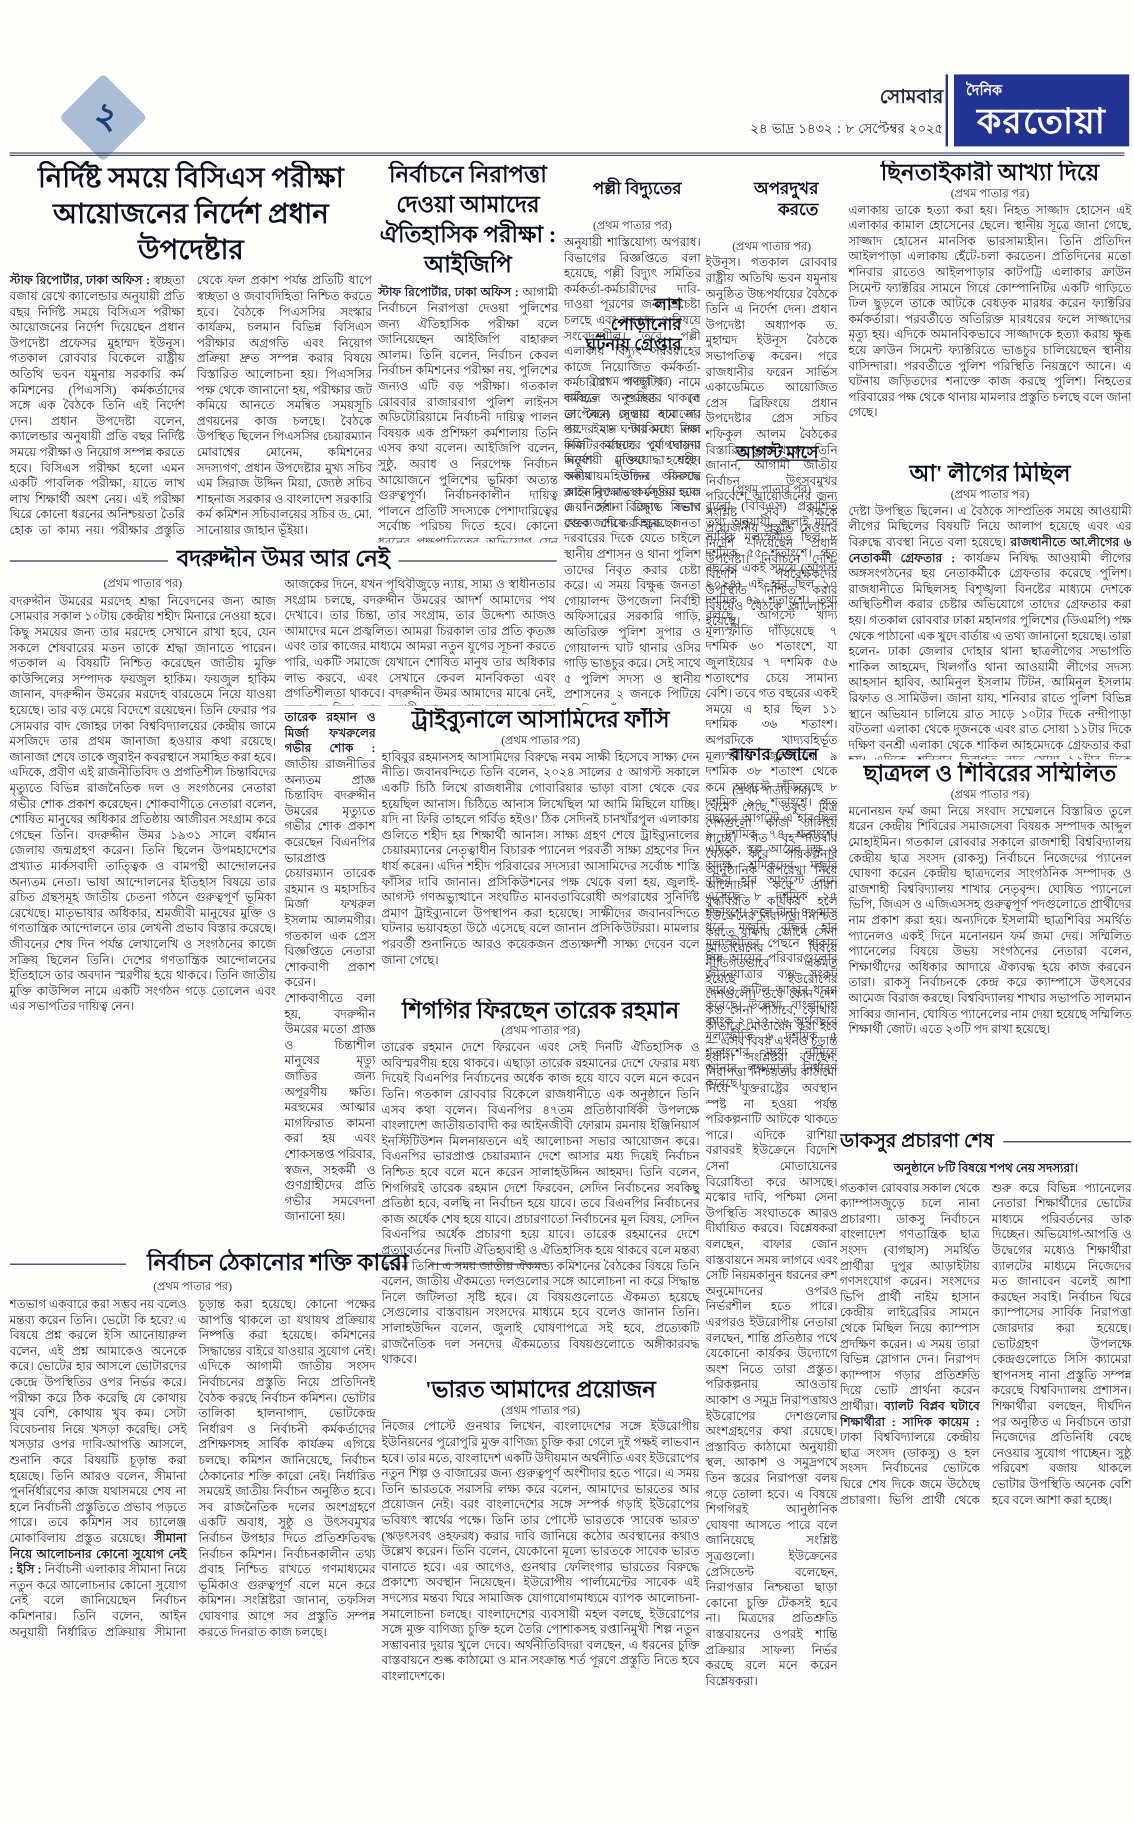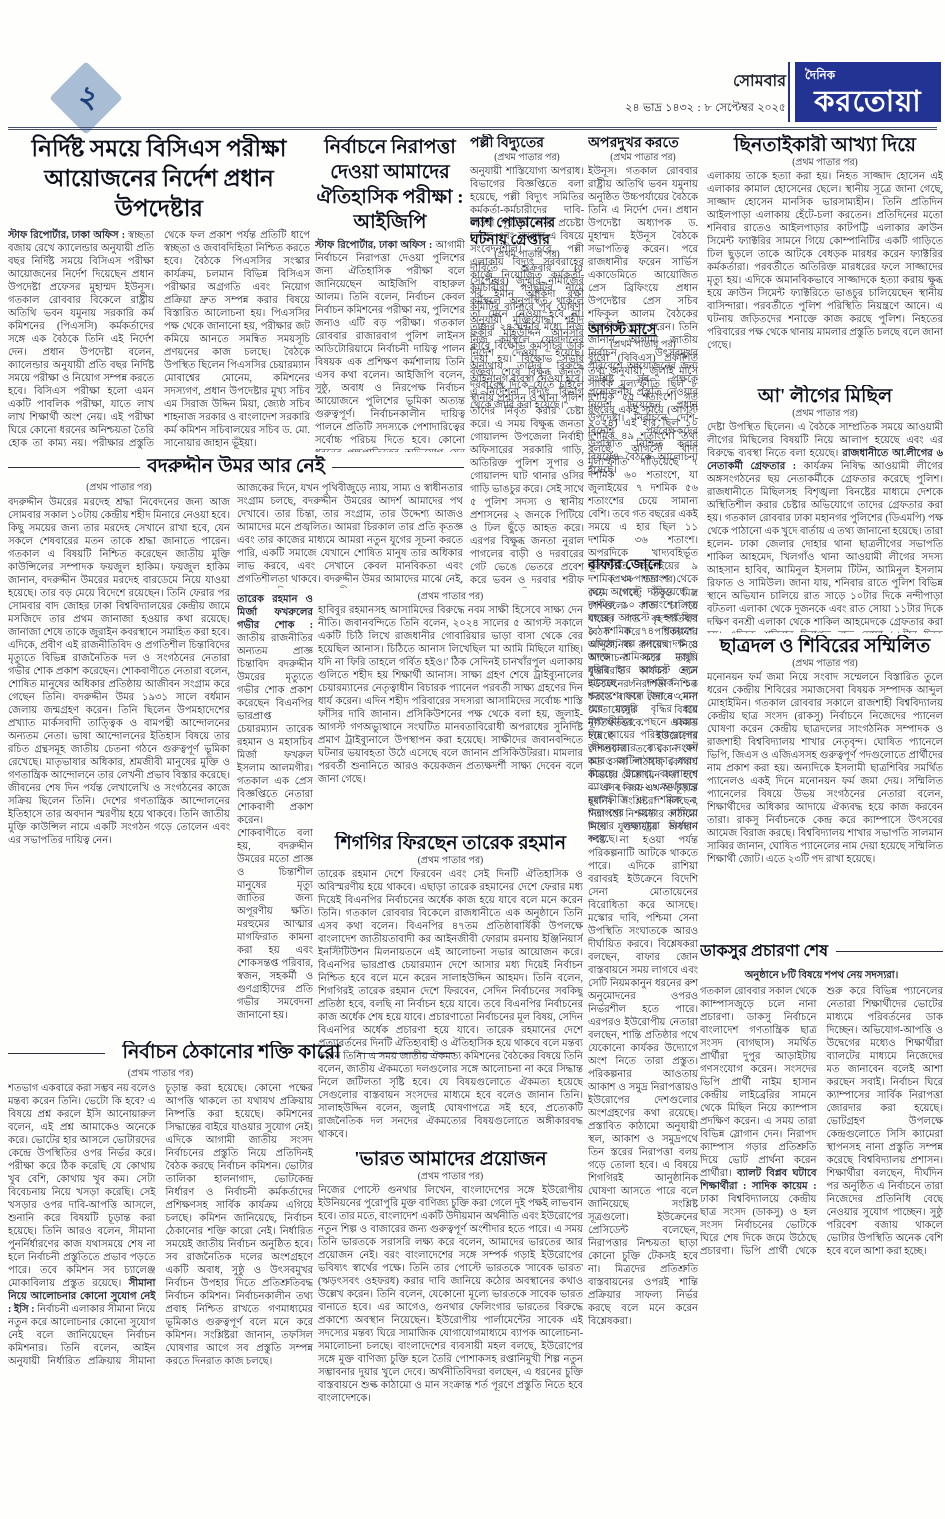--- a/index.html
+++ b/index.html
@@ -22,21 +22,21 @@
   .masthead{position:absolute;left:795px;top:62px;width:146px;height:60px;
     background:#233394;color:#ffffff;font-family:"DejaVu Sans",sans-serif;}
   .masthead .mh-top{font-size:12px;font-weight:bold;padding:4px 0 0 10px;}
   .masthead .mh-main{font-size:29px;font-weight:bold;text-align:center;line-height:30px;letter-spacing:1px;}
   .top-rule{position:absolute;left:8px;top:127px;width:929px;border-top:3px double #44506a;}
   
   .body-txt{font-size:10px;line-height:13px;text-align:justify;color:#242837;}
   .body-txt b{font-weight:bold;}
   .h-xl{font-size:23px;line-height:30px;font-weight:bold;text-align:center;color:#0c0f1c;margin:0;}
   .h-lg{font-size:19px;line-height:25px;font-weight:bold;text-align:center;color:#0c0f1c;margin:0;}
-  .h-md{font-size:14px;line-height:17px;font-weight:bold;text-align:left;color:#0c0f1c;margin:0;}
+  .h-md{font-size:14px;line-height:17px;font-weight:bold;text-align:right;color:#0c0f1c;margin:16px;}
   .h-wide{font-size:19px;line-height:22px;font-weight:bold;text-align:center;color:#0c0f1c;margin:0;}
   .cont{font-size:9.5px;line-height:13px;text-align:center;color:#2a2e3c;}
   .ruledrow{display:flex;align-items:center;gap:7px;}
   .ruledrow .rule{flex:1;border-top:1.5px solid #2a2e3c;height:0;}
   .ruledrow .rh{font-size:19px;font-weight:bold;white-space:nowrap;color:#0c0f1c;}
   .cols2{column-count:2;column-gap:10px;}
   .daksu-head{display:flex;align-items:center;gap:8px;}
   .daksu-head .dh{font-size:16px;font-weight:bold;white-space:nowrap;color:#0c0f1c;}
   .daksu-head .rule{flex:1;border-top:1.5px solid #2a2e3c;height:0;}
   .lede{font-size:10px;font-weight:bold;text-align:center;line-height:13px;}
@@ -131,20 +131,21 @@
   <span class="rule"></span>
 </div>
 <div class="abs cont" style="left:8px;top:481px;width:222px;height:13px;">(প্রথম পাতার পর)</div>
 <div class="abs body-txt" style="left:8px;top:495px;width:222px;height:542px;">বদরুদ্দীন উমরের মরদেহ শ্রদ্ধা নিবেদনের জন্য আজ সোমবার সকাল ১০টায় কেন্দ্রীয় শহীদ মিনারে নেওয়া হবে। কিছু সময়ের জন্য তার মরদেহ সেখানে রাখা হবে, যেন সকলে শেষবারের মতন তাকে শ্রদ্ধা জানাতে পারেন। গতকাল এ বিষয়টি নিশ্চিত করেছেন জাতীয় মুক্তি কাউন্সিলের সম্পাদক ফয়জুল হাকিম। ফয়জুল হাকিম জানান, বদরুদ্দীন উমরের মরদেহ বারডেমে নিয়ে যাওয়া হয়েছে। তার বড় মেয়ে বিদেশে রয়েছেন। তিনি ফেরার পর সোমবার বাদ জোহর ঢাকা বিশ্ববিদ্যালয়ের কেন্দ্রীয় জামে মসজিদে তার প্রথম জানাজা হওয়ার কথা রয়েছে। জানাজা শেষে তাকে জুরাইন কবরস্থানে সমাহিত করা হবে। এদিকে, প্রবীণ এই রাজনীতিবিদ ও প্রগতিশীল চিন্তাবিদের মৃত্যুতে বিভিন্ন রাজনৈতিক দল ও সংগঠনের নেতারা গভীর শোক প্রকাশ করেছেন। শোকবাণীতে নেতারা বলেন, শোষিত মানুষের অধিকার প্রতিষ্ঠায় আজীবন সংগ্রাম করে গেছেন তিনি। বদরুদ্দীন উমর ১৯৩১ সালে বর্ধমান জেলায় জন্মগ্রহণ করেন। তিনি ছিলেন উপমহাদেশের প্রখ্যাত মার্কসবাদী তাত্ত্বিক ও বামপন্থী আন্দোলনের অন্যতম নেতা। ভাষা আন্দোলনের ইতিহাস বিষয়ে তার রচিত গ্রন্থসমূহ জাতীয় চেতনা গঠনে গুরুত্বপূর্ণ ভূমিকা রেখেছে। মাতৃভাষার অধিকার, শ্রমজীবী মানুষের মুক্তি ও গণতান্ত্রিক আন্দোলনে তার লেখনী প্রভাব বিস্তার করেছে। জীবনের শেষ দিন পর্যন্ত লেখালেখি ও সংগঠনের কাজে সক্রিয় ছিলেন তিনি। দেশের গণতান্ত্রিক আন্দোলনের ইতিহাসে তার অবদান স্মরণীয় হয়ে থাকবে। তিনি জাতীয় মুক্তি কাউন্সিল নামে একটি সংগঠন গড়ে তোলেন এবং এর সভাপতির দায়িত্ব নেন।</div>
 <div class="abs body-txt" style="left:237px;top:481px;width:226px;height:107px;">আজকের দিনে, যখন পৃথিবীজুড়ে ন্যায়, সাম্য ও স্বাধীনতার সংগ্রাম চলছে, বদরুদ্দীন উমরের আদর্শ আমাদের পথ দেখাবে। তার চিন্তা, তার সংগ্রাম, তার উদ্দেশ্য আজও আমাদের মনে প্রজ্বলিত। আমরা চিরকাল তার প্রতি কৃতজ্ঞ এবং তার কাজের মাধ্যমে আমরা নতুন যুগের সূচনা করতে পারি, একটি সমাজে যেখানে শোষিত মানুষ তার অধিকার লাভ করবে, এবং সেখানে কেবল মানবিকতা এবং প্রগতিশীলতা থাকবে। বদরুদ্দীন উমর আমাদের মাঝে নেই, তবে তার চিন্তা, তার লেখনী, তার সংগ্রাম আমাদের মাঝে চিরকাল বেঁচে থাকবে।</div>
 <div class="abs body-txt" style="left:237px;top:592px;width:76px;height:445px;">
   <b>তারেক রহমান ও মির্জা ফখরুলের গভীর শোক :</b><span> জাতীয় রাজনীতির অন্যতম প্রাজ্ঞ চিন্তাবিদ বদরুদ্দীন উমরের মৃত্যুতে গভীর শোক প্রকাশ করেছেন বিএনপির ভারপ্রাপ্ত চেয়ারম্যান তারেক রহমান ও মহাসচিব মির্জা ফখরুল ইসলাম আলমগীর। গতকাল এক প্রেস বিজ্ঞপ্তিতে নেতারা শোকবাণী প্রকাশ করেন। শোকবাণীতে বলা হয়, বদরুদ্দীন উমরের মতো প্রাজ্ঞ ও চিন্তাশীল মানুষের মৃত্যু জাতির জন্য অপূরণীয় ক্ষতি। মরহুমের আত্মার মাগফিরাত কামনা করা হয় এবং শোকসন্তপ্ত পরিবার, স্বজন, সহকর্মী ও গুণগ্রাহীদের প্রতি গভীর সমবেদনা জানানো হয়।</span>
 </div>
 
 <div class="abs" style="left:318px;top:590px;width:265px;height:240px;">
+  <h2 class="h-wide">ট্রাইব্যুনালে আসামিদের ফাঁসি</h2>
   <div class="cont">(প্রথম পাতার পর)</div>
   <div class="body-txt" style="height:198px;">হাবিবুর রহমানসহ আসামিদের বিরুদ্ধে নবম সাক্ষী হিসেবে সাক্ষ্য দেন নীতি। জবানবন্দিতে তিনি বলেন, ২০২৪ সালের ৫ আগস্ট সকালে একটি চিঠি লিখে রাজধানীর গোবারিয়ার ভাড়া বাসা থেকে বের হয়েছিল আনাস। চিঠিতে আনাস লিখেছিল 'মা আমি মিছিলে যাচ্ছি। যদি না ফিরি তাহলে গর্বিত হইও।' ঠিক সেদিনই চানখাঁরপুল এলাকায় গুলিতে শহীদ হয় শিক্ষার্থী আনাস। সাক্ষ্য গ্রহণ শেষে ট্রাইব্যুনালের চেয়ারম্যানের নেতৃত্বাধীন বিচারক প্যানেল পরবর্তী সাক্ষ্য গ্রহণের দিন ধার্য করেন। এদিন শহীদ পরিবারের সদস্যরা আসামিদের সর্বোচ্চ শাস্তি ফাঁসির দাবি জানান। প্রসিকিউশনের পক্ষ থেকে বলা হয়, জুলাই-আগস্ট গণঅভ্যুত্থানে সংঘটিত মানবতাবিরোধী অপরাধের সুনির্দিষ্ট প্রমাণ ট্রাইব্যুনালে উপস্থাপন করা হয়েছে। সাক্ষীদের জবানবন্দিতে ঘটনার ভয়াবহতা উঠে এসেছে বলে জানান প্রসিকিউটররা। মামলার পরবর্তী শুনানিতে আরও কয়েকজন প্রত্যক্ষদর্শী সাক্ষ্য দেবেন বলে জানা গেছে।</div>
 </div>
 
 <div class="abs" style="left:318px;top:832px;width:265px;height:314px;">
   <h2 class="h-wide">শিগগির ফিরছেন তারেক রহমান</h2>
   <div class="cont">(প্রথম পাতার পর)</div>
   <div class="body-txt" style="height:272px;">তারেক রহমান দেশে ফিরবেন এবং সেই দিনটি ঐতিহাসিক ও অবিস্মরণীয় হয়ে থাকবে। এছাড়া তারেক রহমানের দেশে ফেরার মধ্য দিয়েই বিএনপির নির্বাচনের অর্ধেক কাজ হয়ে যাবে বলে মনে করেন তিনি। গতকাল রোববার বিকেলে রাজধানীতে এক অনুষ্ঠানে তিনি এসব কথা বলেন। বিএনপির ৪৭তম প্রতিষ্ঠাবার্ষিকী উপলক্ষে বাংলাদেশ জাতীয়তাবাদী কর আইনজীবী ফোরাম রমনায় ইঞ্জিনিয়ার্স ইনস্টিটিউশন মিলনায়তনে এই আলোচনা সভার আয়োজন করে। বিএনপির ভারপ্রাপ্ত চেয়ারম্যান দেশে আসার মধ্য দিয়েই নির্বাচন নিশ্চিত হবে বলে মনে করেন সালাহউদ্দিন আহমদ। তিনি বলেন, শিগগিরই তারেক রহমান দেশে ফিরবেন, সেদিন নির্বাচনের সবকিছু প্রতিষ্ঠা হবে, বলছি না নির্বাচন হয়ে যাবে। তবে বিএনপির নির্বাচনের কাজ অর্ধেক শেষ হয়ে যাবে। প্রচারণাতো নির্বাচনের মূল বিষয়, সেদিন বিএনপির অর্ধেক প্রচারণা হয়ে যাবে। তারেক রহমানের দেশে প্রত্যাবর্তনের দিনটি ঐতিহ্যবাহী ও ঐতিহাসিক হয়ে থাকবে বলে মন্তব্য করেন তিনি। এ সময় জাতীয় ঐকমত্য কমিশনের বৈঠকের বিষয়ে তিনি বলেন, জাতীয় ঐকমত্যে দলগুলোর সঙ্গে আলোচনা না করে সিদ্ধান্ত নিলে জটিলতা সৃষ্টি হবে। যে বিষয়গুলোতে ঐকমত্য হয়েছে সেগুলোর বাস্তবায়ন সংসদের মাধ্যমে হবে বলেও জানান তিনি। সালাহউদ্দিন বলেন, জুলাই ঘোষণাপত্রে সই হবে, প্রত্যেকটি রাজনৈতিক দল সনদের ঐকমত্যের বিষয়গুলোতে অঙ্গীকারবদ্ধ থাকবে।</div>
 </div>
 

